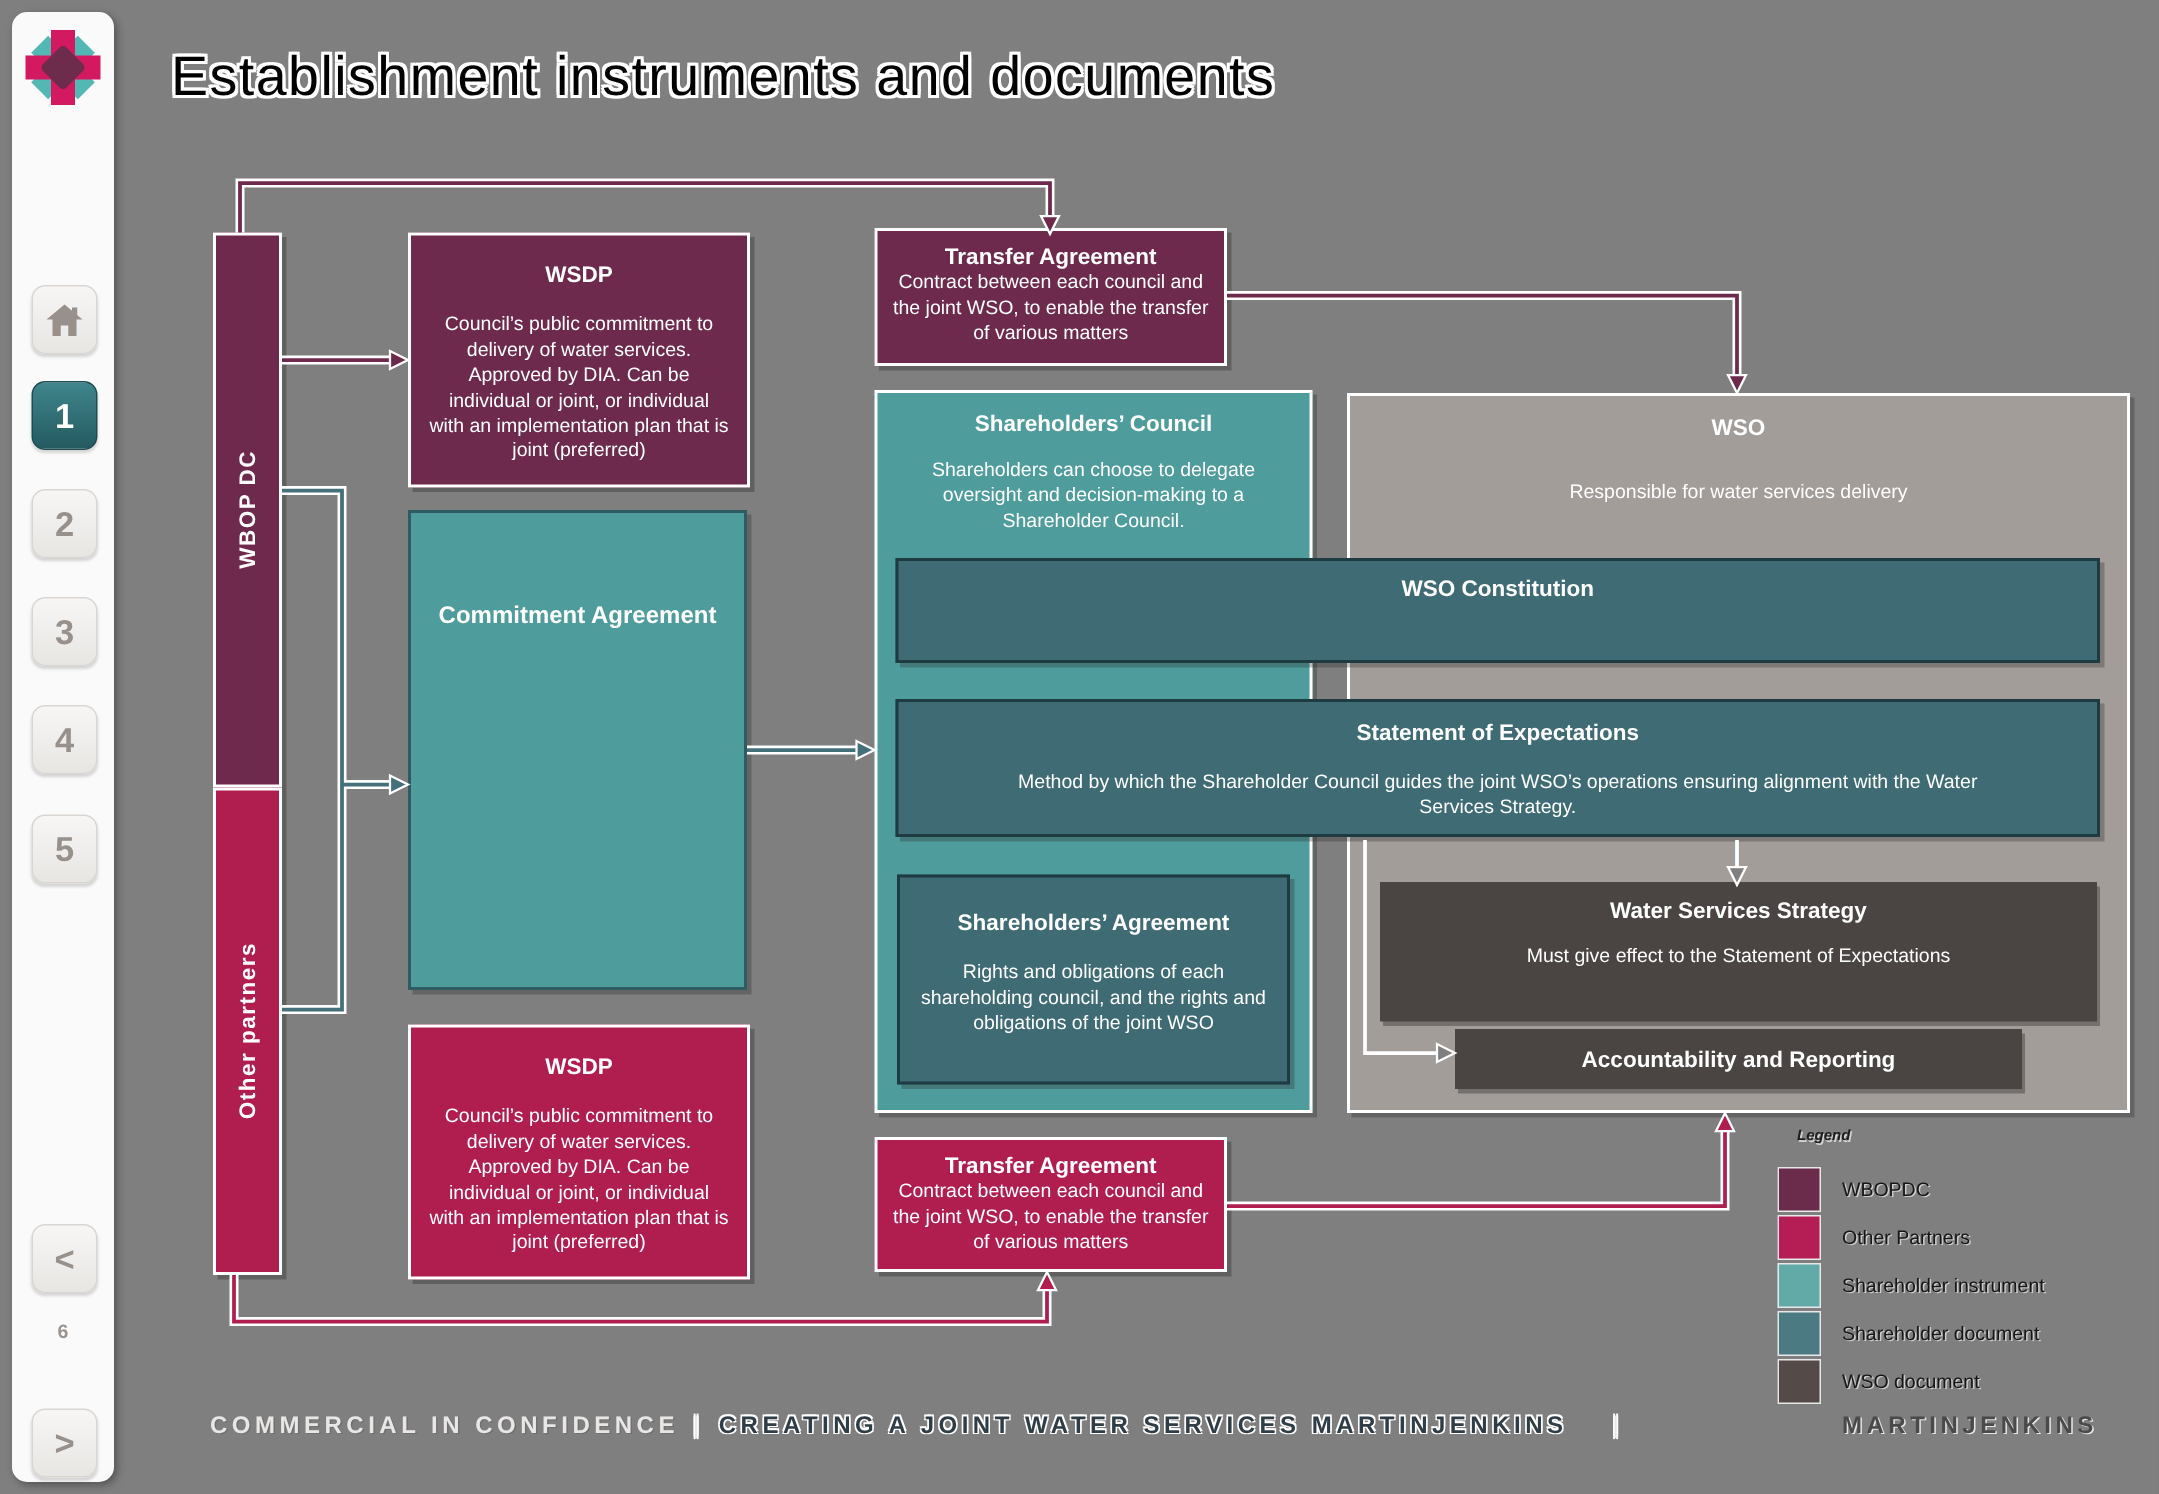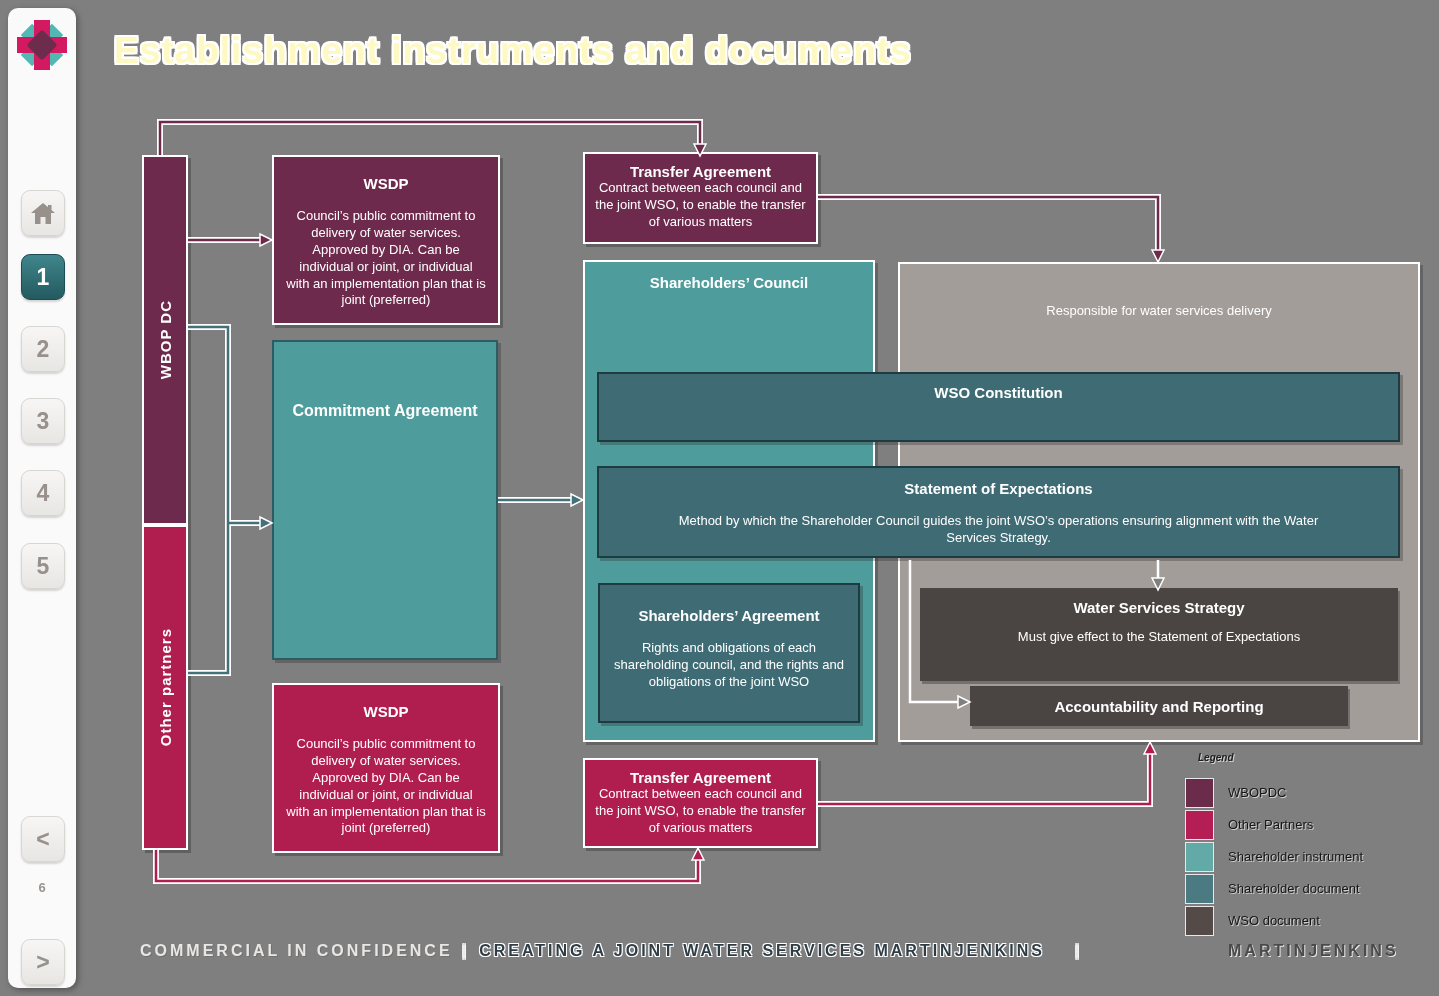--- a/index.html
+++ b/index.html
@@ -29,21 +29,21 @@
     display:flex;align-items:center;justify-content:center;
     box-shadow:0 2px 2px rgba(0,0,0,.15);
   }
   .sbtn.active{
     background:linear-gradient(#3f868c,#235a60);color:#fff;border-color:#1d4c52;
   }
   .pageno{position:absolute;left:0;width:68px;text-align:center;color:#9a948f;font-size:13px;font-weight:bold;}
   
   .main-title{
     position:absolute;left:114px;top:30px;
-    font-size:37px;font-weight:bold;color:#fef9c3;letter-spacing:1px;
+    font-size:37px;font-weight:normal;color:#000000;letter-spacing:1px;
     text-shadow:-2px -2px 0 #fff,2px -2px 0 #fff,-2px 2px 0 #fff,2px 2px 0 #fff,0 2px 0 #fff,2px 0 0 #fff,0 -2px 0 #fff,-2px 0 0 #fff;
   }
   
   .box{position:absolute;box-sizing:border-box;color:#fff;text-align:center;}
   .box .bt{font-weight:bold;font-size:15px;}
   .box .bb{font-size:13px;line-height:1.3;}
   .wframe{border:2px solid #fff;box-shadow:3px 3px 0 rgba(40,40,40,.35);}
   .maroon{background:#6e2a4c;}
   .crimson{background:#b01e50;}
   .tealbox{background:#4f9c9c;border:2px solid #2d5c63;box-shadow:3px 3px 0 rgba(40,40,40,.3);}
@@ -100,22 +100,24 @@
 
 <div class="box wframe maroon vbar" style="left:142px;top:155px;width:46px;height:370px;">
   <span>WBOP DC</span>
 </div>
 <div class="box wframe crimson vbar" style="left:142px;top:525px;width:46px;height:325px;">
   <span>Other partners</span>
 </div>
 
 <div class="box tealbox" style="left:583px;top:260px;width:292px;height:482px;border-color:#fff;padding-top:12px;">
   <div class="bt">Shareholders’ Council</div>
+  <div class="bb" style="padding:14px 18px 0;">Shareholders can choose to delegate oversight and decision-making to a Shareholder Council.</div>
 </div>
 <div class="box wsobox" style="left:898px;top:262px;width:522px;height:480px;padding-top:13px;">
+  <div class="bt">WSO</div>
   <div class="bb" style="padding:26px 30px 0;">Responsible for water services delivery</div>
 </div>
 
 <div class="box wframe maroon" style="left:272px;top:155px;width:228px;height:170px;padding:18px 12px;">
   <div class="bt">WSDP</div>
   <div class="bb" style="margin-top:16px;">Council’s public commitment to delivery of water services. Approved by DIA. Can be individual or joint, or individual with an implementation plan that is joint (preferred)</div>
 </div>
 
 <div class="box tealbox" style="left:272px;top:340px;width:226px;height:320px;padding:60px 16px;">
   <div class="bt" style="font-size:16px;">Commitment Agreement</div>

